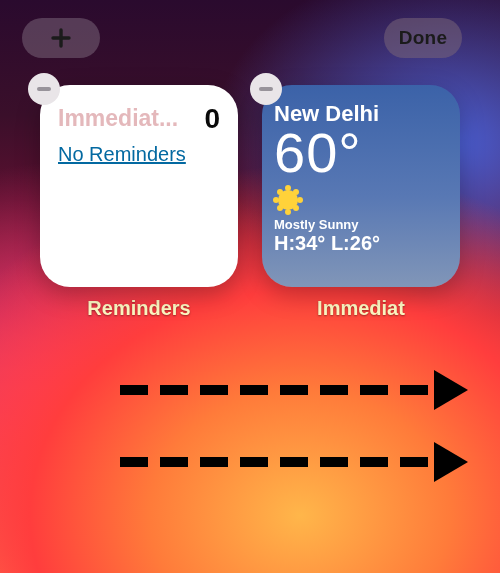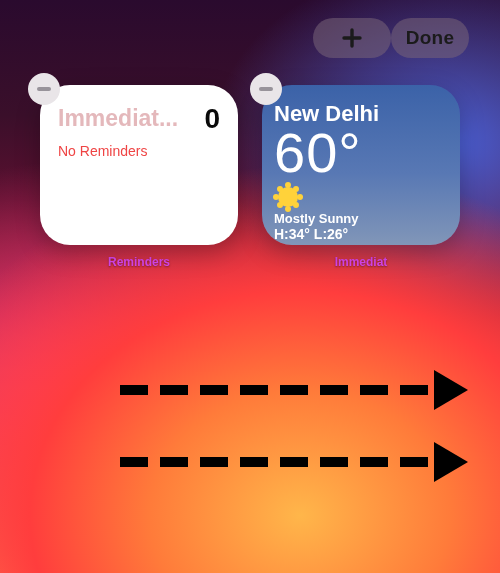--- a/index.html
+++ b/index.html
@@ -13,23 +13,23 @@
     position: absolute;
     inset: 0;
     background:
       radial-gradient(ellipse 600px 500px at 60% 90%, #ffb64a 0%, #ff7b3a 25%, #ff3d3d 45%, rgba(255,61,61,0) 70%),
       radial-gradient(ellipse 500px 400px at 15% 70%, #ff3d7a 0%, rgba(255,61,122,0) 60%),
       radial-gradient(ellipse 400px 300px at 90% 25%, #4a5fd4 0%, rgba(74,95,212,0) 60%),
       linear-gradient(180deg, #2a0a2e 0%, #3a0f2a 20%, #5c1030 35%, #a02040 55%, #e0503a 75%, #ff9a4a 100%);
   }
   .topbar {
     position: absolute;
-    top: 18px; left: 0; right: 9px;
-    display: flex;
-    justify-content: flex-end;
+    top: 18px; left: 0; right: 16px;
+    display: flex;
+    justify-content: space-between;
     padding: 0 22px;
     z-index: 10;
   }
   .pill-btn {
     background: rgba(120,100,120,0.55);
     border-radius: 22px;
     display: flex;
     align-items: center;
     justify-content: center;
     color: #1b1b1b;
@@ -63,47 +63,47 @@
     display: flex;
     align-items: center;
     justify-content: center;
     z-index: 6;
     cursor: pointer;
   }
   .remove-badge .bar {
     width: 14px; height: 3.5px; border-radius: 2px; background: #98939a;
   }
   .widget {
-    width: 198px; height: 160px;
+    width: 198px; height: 202px;
     border-radius: 30px;
     overflow: hidden;
     box-shadow: 0 8px 24px rgba(0,0,0,0.25);
     position: relative;
   }
   .widget-label {
-    color: #d946ef;
-    font-size: 12px;
+    color: #fef9c3;
+    font-size: 20px;
     font-weight: 600;
     text-shadow: 0 1px 2px rgba(0,0,0,0.4);
     text-align: right;
   }
   
   .reminders { background: #fff; padding: 20px 18px; }
   .rem-head { display: flex; justify-content: space-between; align-items: flex-start; }
   .rem-title {
     color: #e4b8bb;
     font-size: 23px;
     font-weight: 700;
     max-width: 140px;
     white-space: nowrap;
     overflow: hidden;
     text-overflow: ellipsis;
   }
   .rem-count { color: #0a0a0a; font-size: 28px; font-weight: 800; line-height: 1; }
-  .rem-body { color: #ef4444; font-size: 14px; margin-top: 10px; }
+  .rem-body { color: #0369a1; font-size: 20px; margin-top: 10px; text-decoration: underline; }
   
   .weather {
     background: linear-gradient(180deg, #3b62a8 0%, #5878b4 55%, #8196b8 100%);
     color: #fff;
     padding: 16px 12px;
     display: flex;
     flex-direction: column;
   }
   .w-loc { font-size: 22px; font-weight: 700; }
   .w-temp { font-size: 56px; font-weight: 300; line-height: 1; margin-top: -2px; letter-spacing: 1px; }
@@ -116,21 +116,21 @@
       0 12px 0 -7px #ffd23a,
       12px 0 0 -7px #ffd23a,
       -12px 0 0 -7px #ffd23a,
       8px 8px 0 -7px #ffd23a,
       -8px 8px 0 -7px #ffd23a,
       8px -8px 0 -7px #ffd23a,
       -8px -8px 0 -7px #ffd23a;
     margin-left: 4px;
   }
   .w-cond { font-size: 13px; font-weight: 600; margin-top: 4px; }
-  .w-hilo { font-size: 14px; font-weight: 600; }
+  .w-hilo { font-size: 20px; font-weight: 600; }
   
   .arrows {
     position: absolute;
     top: 370px; left: 120px;
     z-index: 8;
     display: flex;
     flex-direction: column;
     gap: 32px;
   }
   .dashed-arrow {

